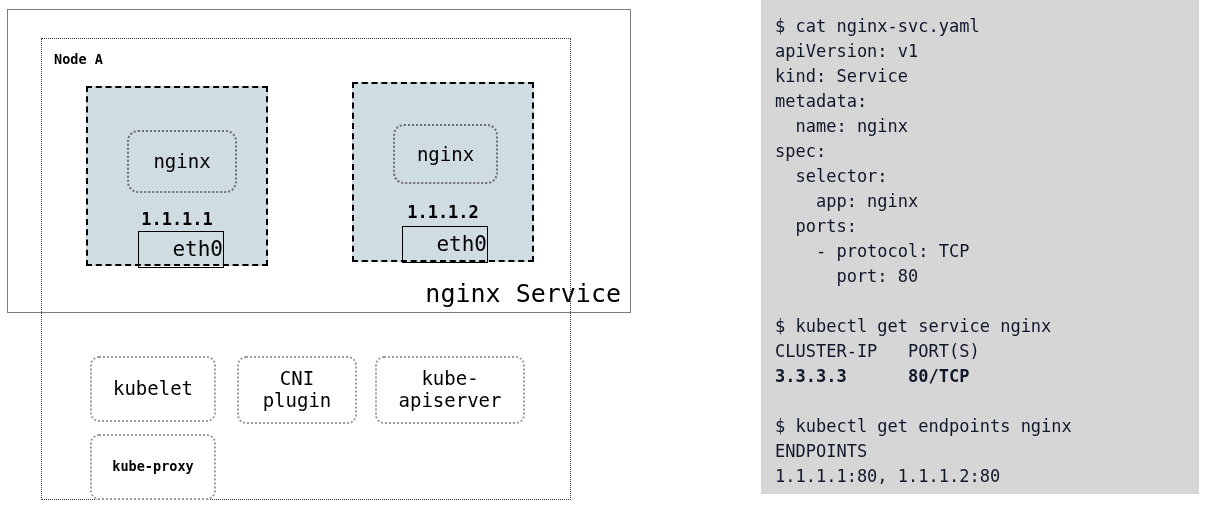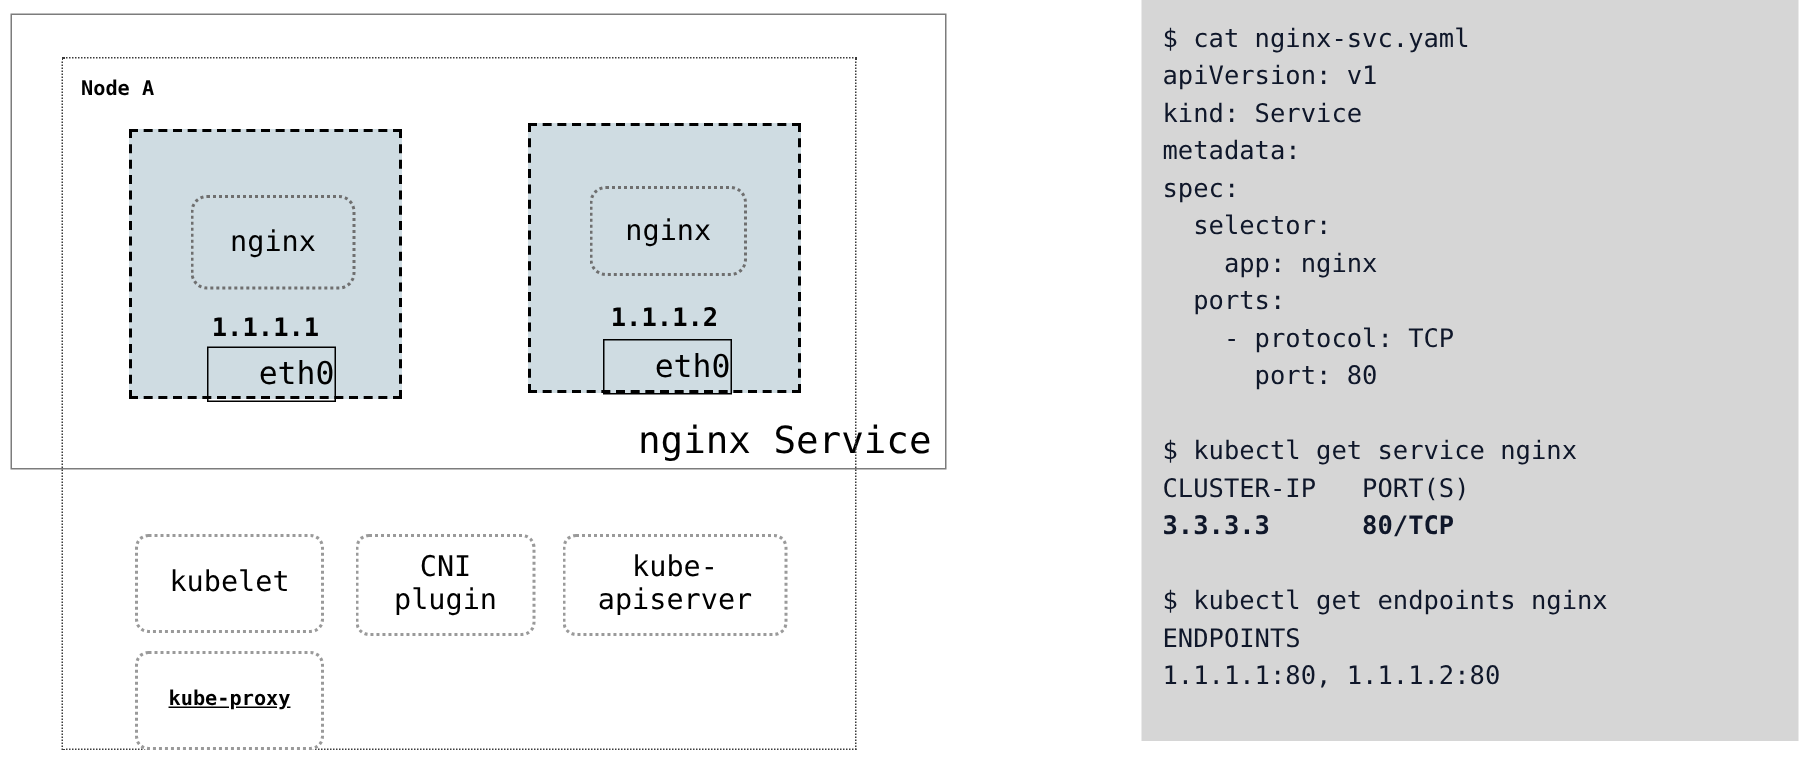--- a/index.html
+++ b/index.html
@@ -181,29 +181,30 @@
   </div>
 
   <div class="component" id="comp-kubelet" style="border-color: rgb(154, 154, 154);">kubelet</div>
 
   <div class="component" id="comp-cni" style="border-color: rgb(154, 154, 154);">CNI
 plugin</div>
 
   <div class="component" id="comp-apiserver" style="border-color: rgb(154, 154, 154);">kube-
 apiserver</div>
 
-  <div class="component" id="comp-kubeproxy" style="border-color: rgb(154, 154, 154); text-decoration: underline;">kube-proxy</div>
+  <div class="component" id="comp-kubeproxy" style="border-color: rgb(154, 154, 154);">kube-proxy</div>
 
 </div>
 
 <div id="terminal-panel" style="background: rgb(214, 214, 214); color: #0f172a;">
     <div class="term-line">$ cat nginx-svc.yaml</div>
     <div class="term-line">apiVersion: v1</div>
     <div class="term-line">kind: Service</div>
     <div class="term-line">metadata:</div>
+    <div class="term-line">  name: nginx</div>
     <div class="term-line">spec:</div>
     <div class="term-line">  selector:</div>
     <div class="term-line">    app: nginx</div>
     <div class="term-line">  ports:</div>
     <div class="term-line">    - protocol: TCP</div>
     <div class="term-line">      port: 80</div>
     <div class="term-line">&nbsp;</div>
     <div class="term-line">$ kubectl get service nginx</div>
     <div class="term-line">CLUSTER-IP   PORT(S)</div>
     <div class="term-line bold">3.3.3.3      80/TCP</div>

